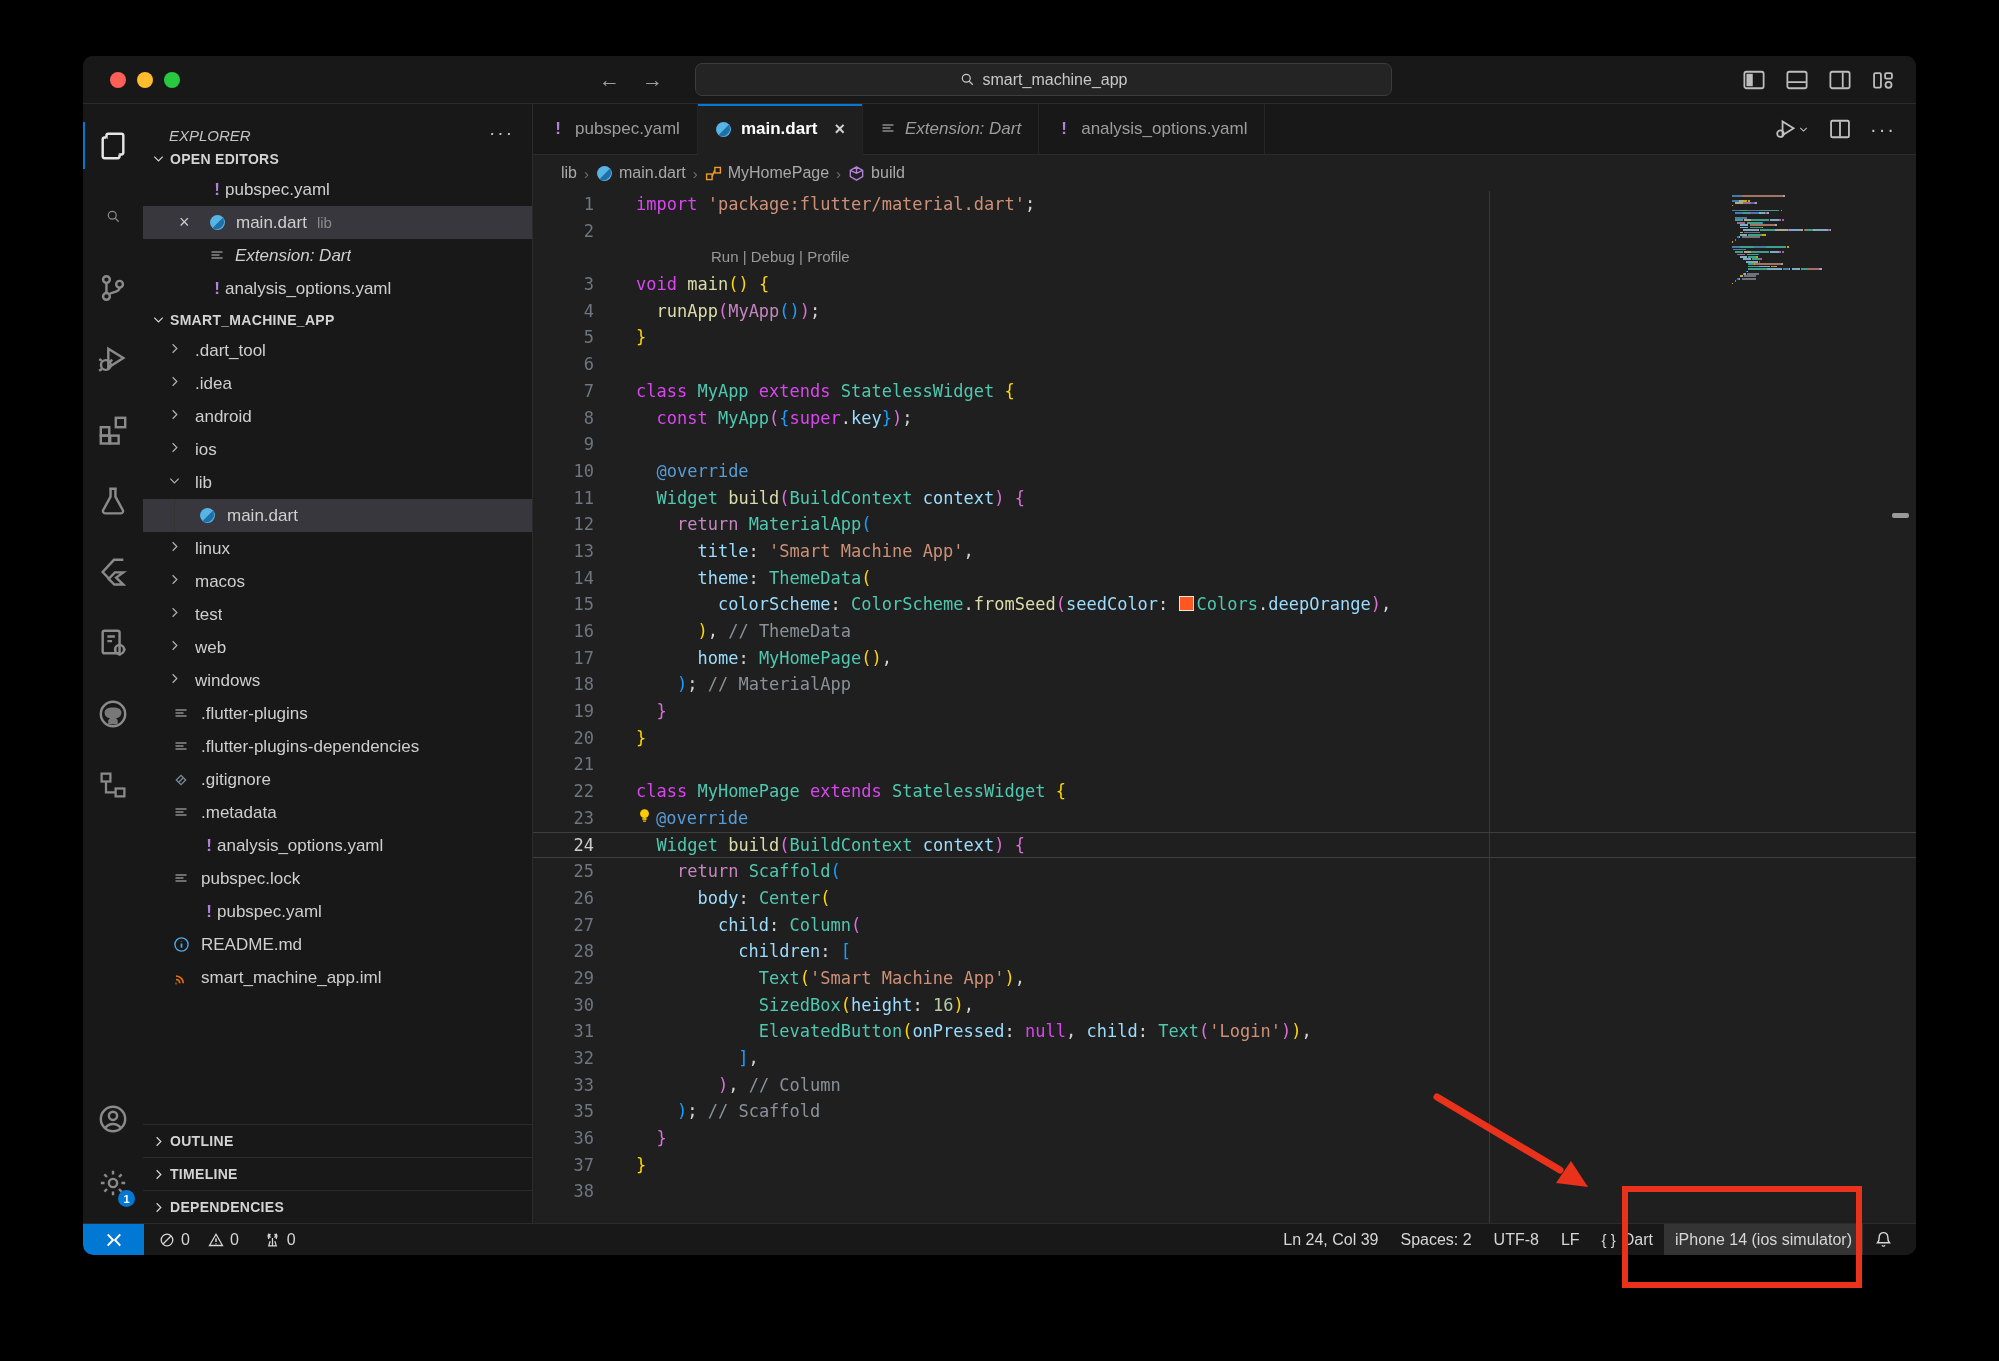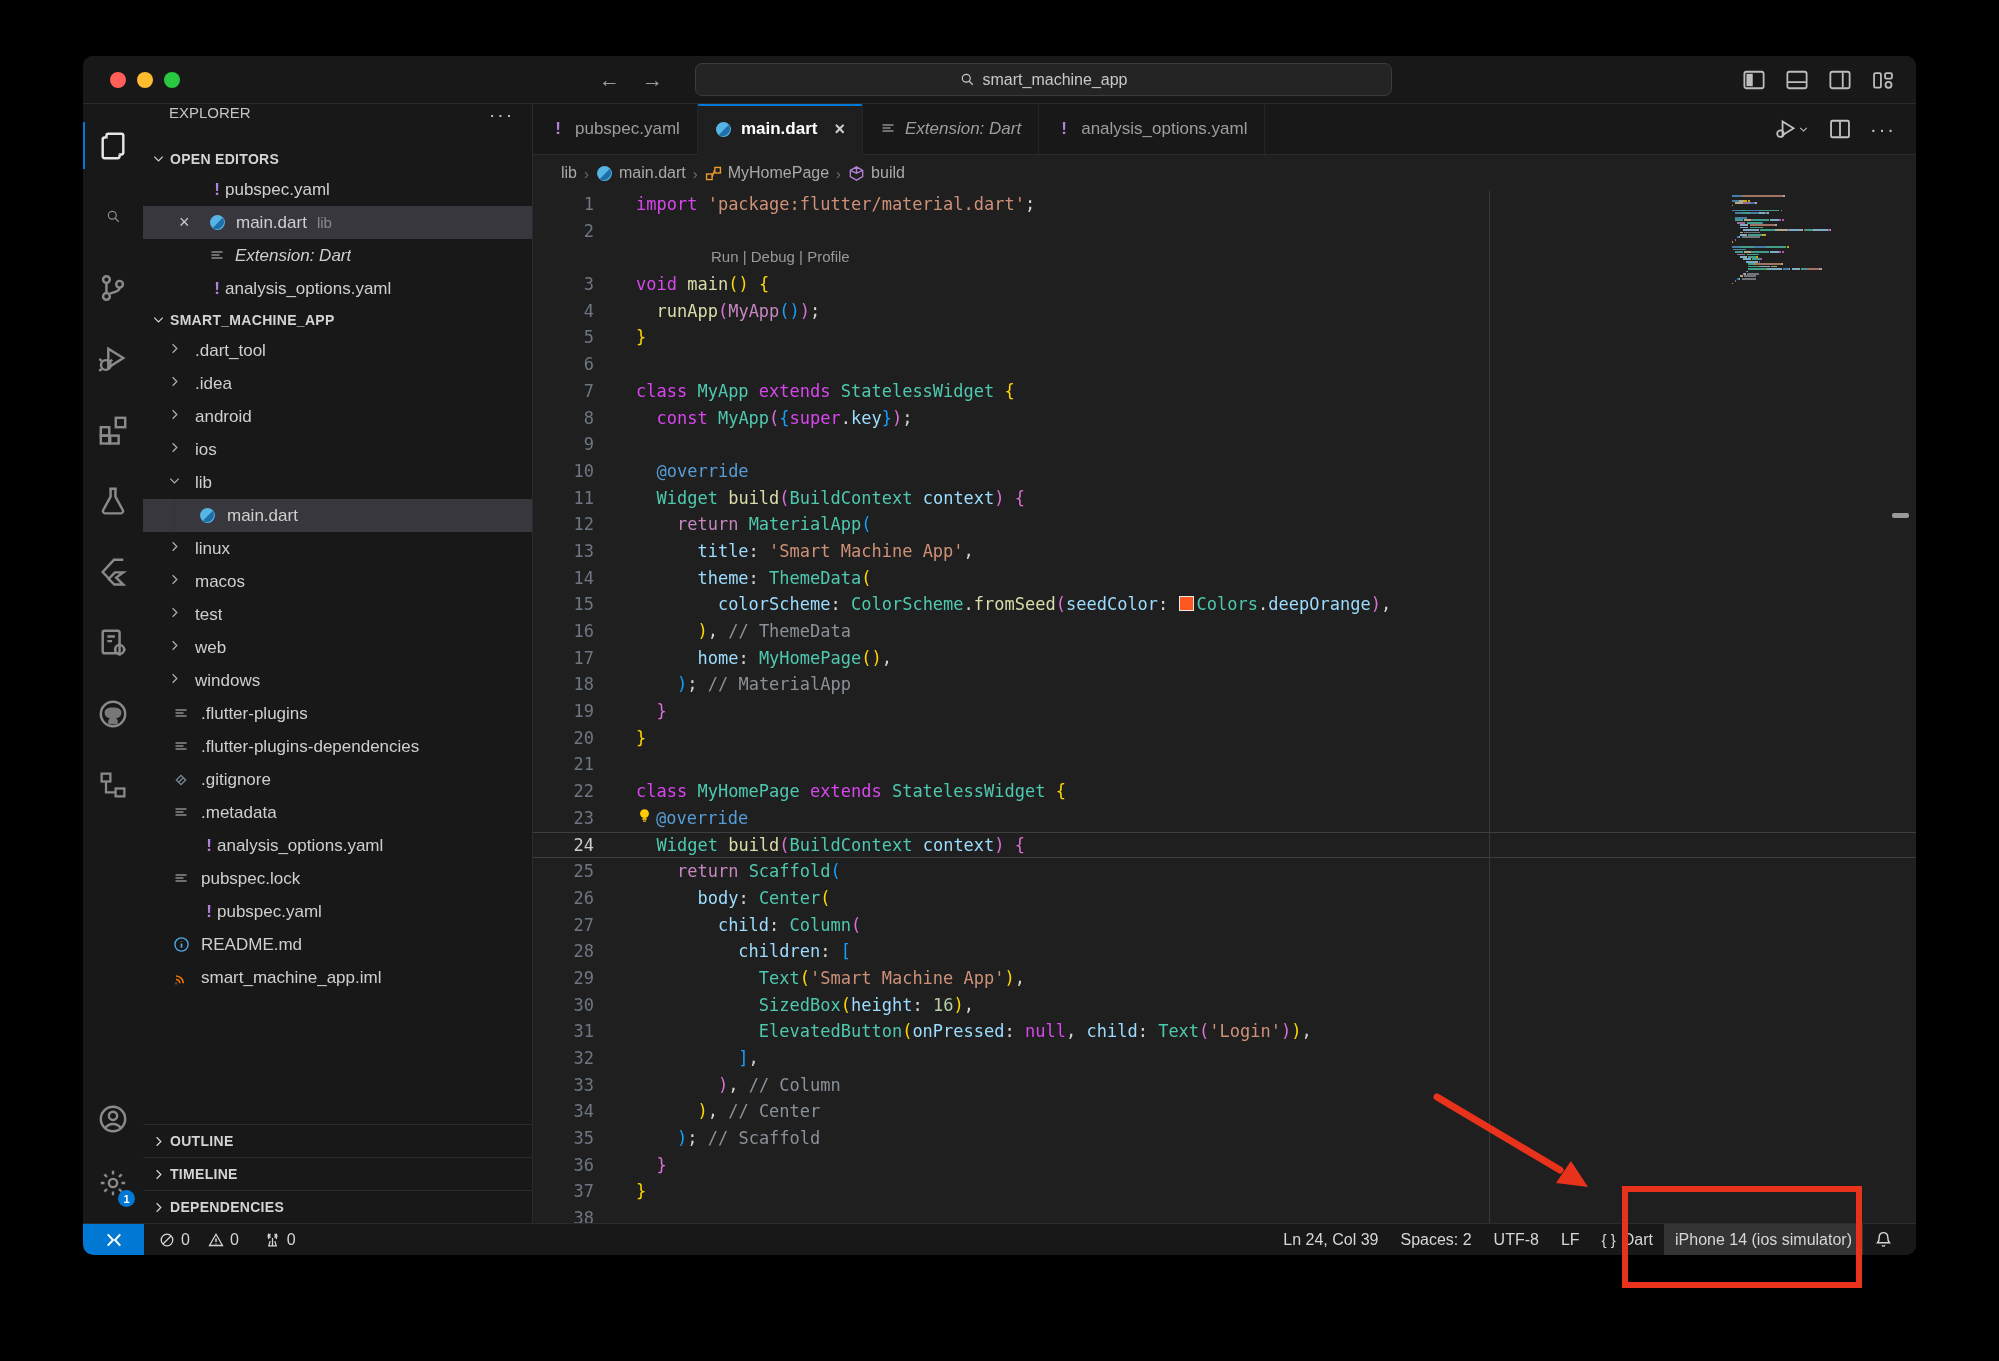--- a/index.html
+++ b/index.html
@@ -27,22 +27,22 @@
            color:#8a8a8a;position:relative;}
   .ab-item.active{color:#e7e7e7;}
   .ab-item.active::before{content:"";position:absolute;left:0;top:12px;bottom:12px;width:2px;
                           background:var(--accent);}
   .ab-bottom{margin-top:auto;margin-bottom:8px;display:flex;flex-direction:column;align-items:center;}
   .badge{position:absolute;right:8px;bottom:8px;background:var(--accent);color:#fff;width:17px;height:17px;
          border-radius:50%;font-size:11px;display:flex;align-items:center;justify-content:center;font-weight:bold;}
   
   .sidebar{width:389px;flex:none;background:#181818;border-right:1px solid #2b2b2b;
            display:flex;flex-direction:column;min-height:0;font-size:17px;color:#cfcfcf;}
-  .sidebar-header{height:40px;flex:none;display:flex;align-items:flex-start;justify-content:space-between;
-                  padding:0 18px 0 26px;font-size:15px;color:#c5c5c5;}
+  .sidebar-header{height:40px;flex:none;display:flex;align-items:flex-end;justify-content:space-between;
+                  padding:0 18px 0 26px;font-size:15px;color:#c5c5c5;font-style:italic;}
   .sidebar-header .more{font-size:19px;letter-spacing:2px;color:#c5c5c5;}
   .sec-header{height:29px;display:flex;align-items:center;gap:4px;padding-left:8px;
               font-size:14px;font-weight:bold;color:#d4d4d4;letter-spacing:.3px;}
   .row{height:33px;display:flex;align-items:center;position:relative;cursor:default;white-space:nowrap;}
   .row.selected{background:#37373d;}
   .row .lbl{overflow:hidden;text-overflow:ellipsis;}
   .row .detail{color:#8a8a8a;margin-left:10px;font-size:15px;}
   .row.italic .lbl{font-style:italic;}
   .oe-row{padding-left:66px;}
   .oe-row .close{position:absolute;left:36px;color:#cccccc;font-size:18px;}
@@ -615,21 +615,20 @@
             <div class="code-row current"><div class="gutter">24</div><div class="code-text"><span>  </span><span class="tk-cls">Widget</span><span> </span><span class="tk-fn">build</span><span class="tk-b2">(</span><span class="tk-cls">BuildContext</span><span> </span><span class="tk-prop">context</span><span class="tk-b2">)</span><span> </span><span class="tk-b2">{</span></div></div>
             <div class="code-row"><div class="gutter">25</div><div class="code-text"><span>    </span><span class="tk-mag">return</span><span> </span><span class="tk-cls">Scaffold</span><span class="tk-b3">(</span></div></div>
             <div class="code-row"><div class="gutter">26</div><div class="code-text"><span>      </span><span class="tk-prop">body</span><span class="tk-pun">:</span><span> </span><span class="tk-cls">Center</span><span class="tk-b1">(</span></div></div>
             <div class="code-row"><div class="gutter">27</div><div class="code-text"><span>        </span><span class="tk-prop">child</span><span class="tk-pun">:</span><span> </span><span class="tk-cls">Column</span><span class="tk-b2">(</span></div></div>
             <div class="code-row"><div class="gutter">28</div><div class="code-text"><span>          </span><span class="tk-prop">children</span><span class="tk-pun">:</span><span> </span><span class="tk-b3">[</span></div></div>
             <div class="code-row"><div class="gutter">29</div><div class="code-text"><span>            </span><span class="tk-cls">Text</span><span class="tk-b1">(</span><span class="tk-str">'Smart Machine App'</span><span class="tk-b1">)</span><span class="tk-pun">,</span></div></div>
             <div class="code-row"><div class="gutter">30</div><div class="code-text"><span>            </span><span class="tk-cls">SizedBox</span><span class="tk-b1">(</span><span class="tk-prop">height</span><span class="tk-pun">:</span><span> </span><span class="tk-num">16</span><span class="tk-b1">)</span><span class="tk-pun">,</span></div></div>
             <div class="code-row"><div class="gutter">31</div><div class="code-text"><span>            </span><span class="tk-cls">ElevatedButton</span><span class="tk-b1">(</span><span class="tk-prop">onPressed</span><span class="tk-pun">:</span><span> </span><span class="tk-kw">null</span><span class="tk-pun">,</span><span> </span><span class="tk-prop">child</span><span class="tk-pun">:</span><span> </span><span class="tk-cls">Text</span><span class="tk-b2">(</span><span class="tk-str">'Login'</span><span class="tk-b2">)</span><span class="tk-b1">)</span><span class="tk-pun">,</span></div></div>
             <div class="code-row"><div class="gutter">32</div><div class="code-text"><span>          </span><span class="tk-b3">]</span><span class="tk-pun">,</span></div></div>
             <div class="code-row"><div class="gutter">33</div><div class="code-text"><span>        </span><span class="tk-b2">)</span><span class="tk-pun">,</span><span> </span><span class="tk-cmt">// Column</span></div></div>
-            <div class="code-row"><div class="gutter">34</div><div class="code-text"><span>      </span><span class="tk-b1">)</span><span class="tk-pun">,</span><span> </span><span class="tk-cmt">// Center</span></div></div>
             <div class="code-row"><div class="gutter">35</div><div class="code-text"><span>    </span><span class="tk-b3">)</span><span class="tk-pun">;</span><span> </span><span class="tk-cmt">// Scaffold</span></div></div>
             <div class="code-row"><div class="gutter">36</div><div class="code-text"><span>  </span><span class="tk-b2">}</span></div></div>
             <div class="code-row"><div class="gutter">37</div><div class="code-text"><span class="tk-b1">}</span></div></div>
             <div class="code-row"><div class="gutter">38</div><div class="code-text"></div></div>
           </div>
         <div class="minimap" id="minimap">
             <div class="mm-row"><i style="width:9.5px;background:#569CD6;opacity:.75"></i><i style="width:41.9px;background:#CE9178;opacity:.75"></i><i style="width:1.4px;background:#D4D4D4;opacity:.75"></i></div>
             <div class="mm-row"></div>
             <div class="mm-row"><i style="width:6.8px;background:#569CD6;opacity:.75"></i><i style="width:5.4px;background:#DCDCAA;opacity:.75"></i><i style="width:1.4px;background:#FFD700;opacity:.75"></i><i style="width:1.4px;background:#FFD700;opacity:.75"></i><i style="width:1.4px;background:transparent;opacity:.75"></i><i style="width:1.4px;background:#FFD700;opacity:.75"></i></div>
             <div class="mm-row"><i style="width:2.7px;background:transparent;opacity:.75"></i><i style="width:8.1px;background:#DCDCAA;opacity:.75"></i><i style="width:1.4px;background:#DA70D6;opacity:.75"></i><i style="width:6.8px;background:#C586C0;opacity:.75"></i><i style="width:1.4px;background:#179FFF;opacity:.75"></i><i style="width:1.4px;background:#179FFF;opacity:.75"></i><i style="width:1.4px;background:#DA70D6;opacity:.75"></i><i style="width:1.4px;background:#D4D4D4;opacity:.75"></i></div>

